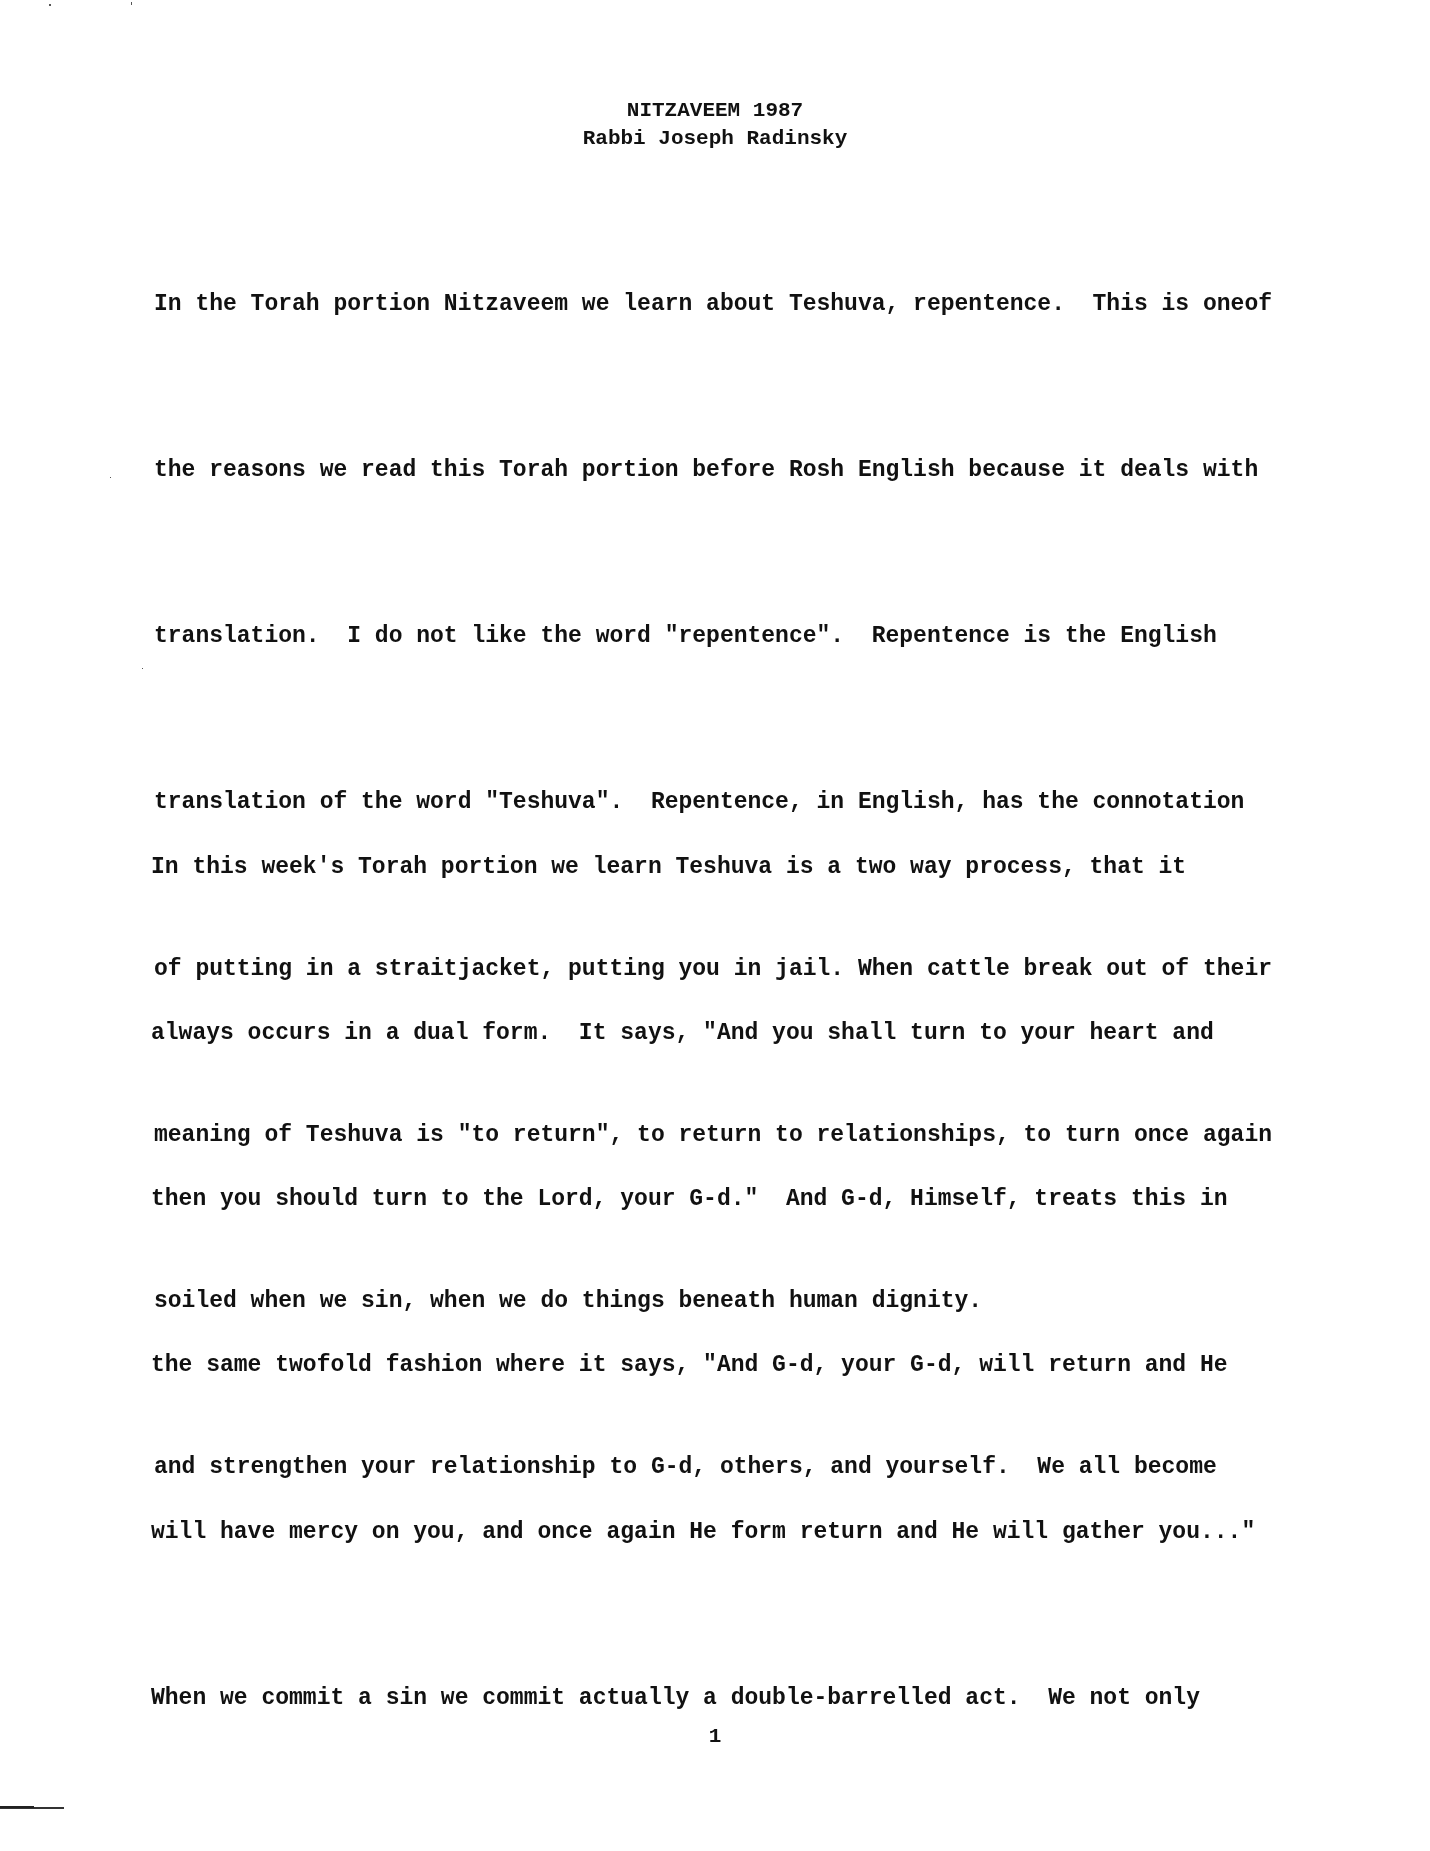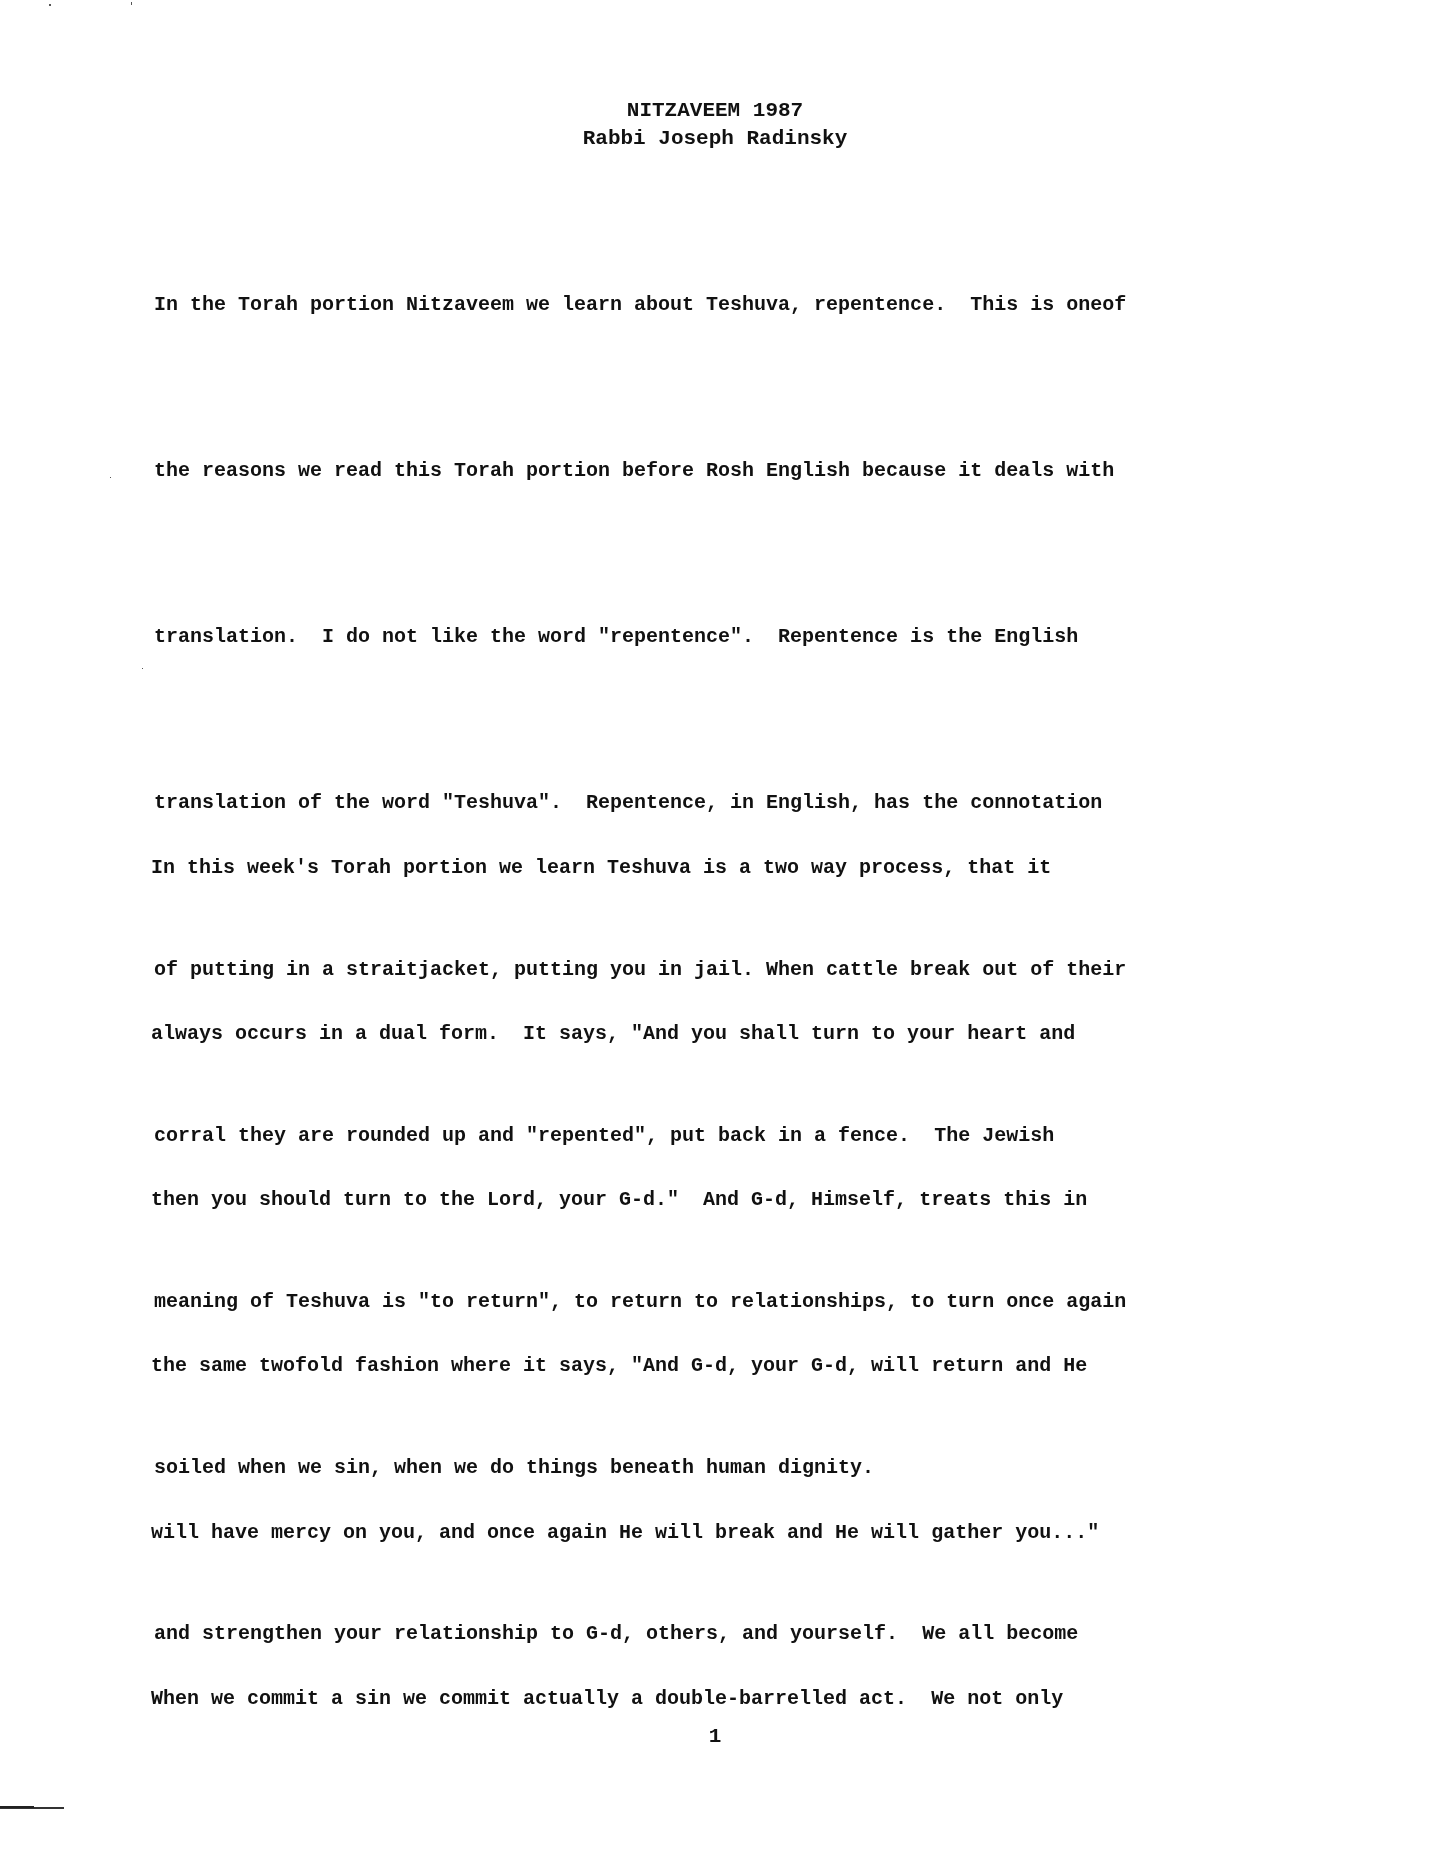--- a/index.html
+++ b/index.html
@@ -28,21 +28,21 @@
     width: 1430px;
     text-align: center;
     font-size: 21px;
     line-height: 28px;
     top: 97px;
   }
   .header div { white-space: pre; }
   .para {
     position: absolute;
     left: 152px;
-    font-size: 20px;
+    font-size: 23px;
     line-height: 55.4px;
     white-space: pre;
     letter-spacing: 0;
   }
   .para .line { display: block; height: 55.4px; }
   #para1 { top: 166px; left: 154px; }
   #para2 { top: 729px; left: 151px; }
   .page-number {
     position: absolute;
     left: 0;
@@ -82,32 +82,31 @@
     <div>NITZAVEEM 1987</div>
     <div>Rabbi Joseph Radinsky</div>
   </div>
 
   <div class="para" id="para1">
     <span class="line">In the Torah portion Nitzaveem we learn about Teshuva, repentence.  This is oneof</span>
     <span class="line">the reasons we read this Torah portion before Rosh English because it deals with</span>
     <span class="line">translation.  I do not like the word "repentence".  Repentence is the English</span>
     <span class="line">translation of the word "Teshuva".  Repentence, in English, has the connotation</span>
     <span class="line">of putting in a straitjacket, putting you in jail. When cattle break out of their</span>
-    <span class="line">corral they are rounded up and "repented", put back in a fence.  The Jewish</span>
     <span class="line">meaning of Teshuva is "to return", to return to relationships, to turn once again</span>
     <span class="line">soiled when we sin, when we do things beneath human dignity.</span>
     <span class="line">and strengthen your relationship to G-d, others, and yourself.  We all become</span>
   </div>
 
   <div class="para" id="para2">
     <span class="line">In this week's Torah portion we learn Teshuva is a two way process, that it</span>
     <span class="line">always occurs in a dual form.  It says, "And you shall turn to your heart and</span>
     <span class="line">then you should turn to the Lord, your G-d."  And G-d, Himself, treats this in</span>
     <span class="line">the same twofold fashion where it says, "And G-d, your G-d, will return and He</span>
-    <span class="line">will have mercy on you, and once again He will break and He will gather you..."</span>
+    <span class="line">will have mercy on you, and once again He form return and He will gather you..."</span>
     <span class="line">When we commit a sin we commit actually a double-barrelled act.  We not only</span>
     <span class="line">Metame, but we also Mechaiyev.  Not only do we obligate ourselves for punishment,</span>
     
     
     
     
     
     
     
     

